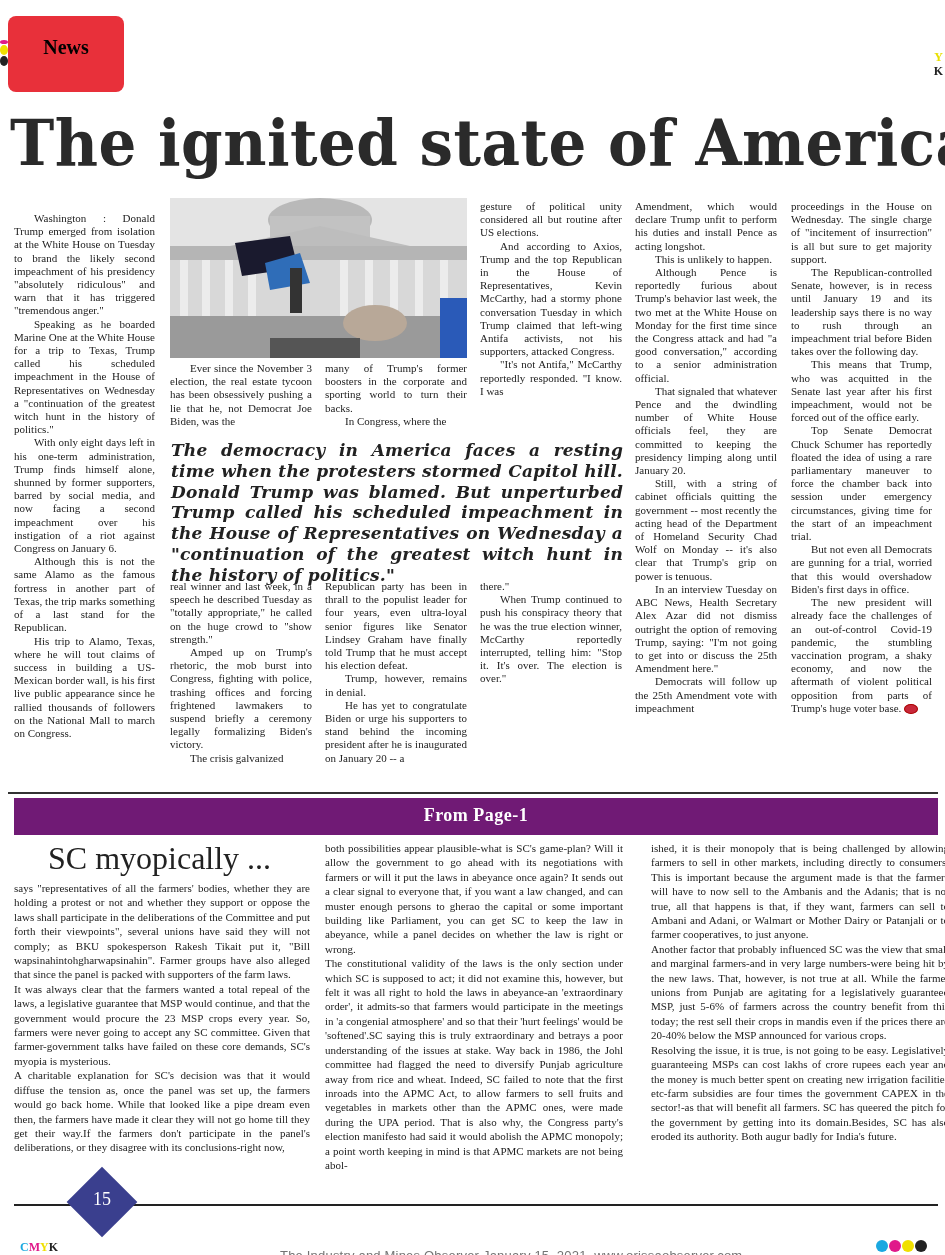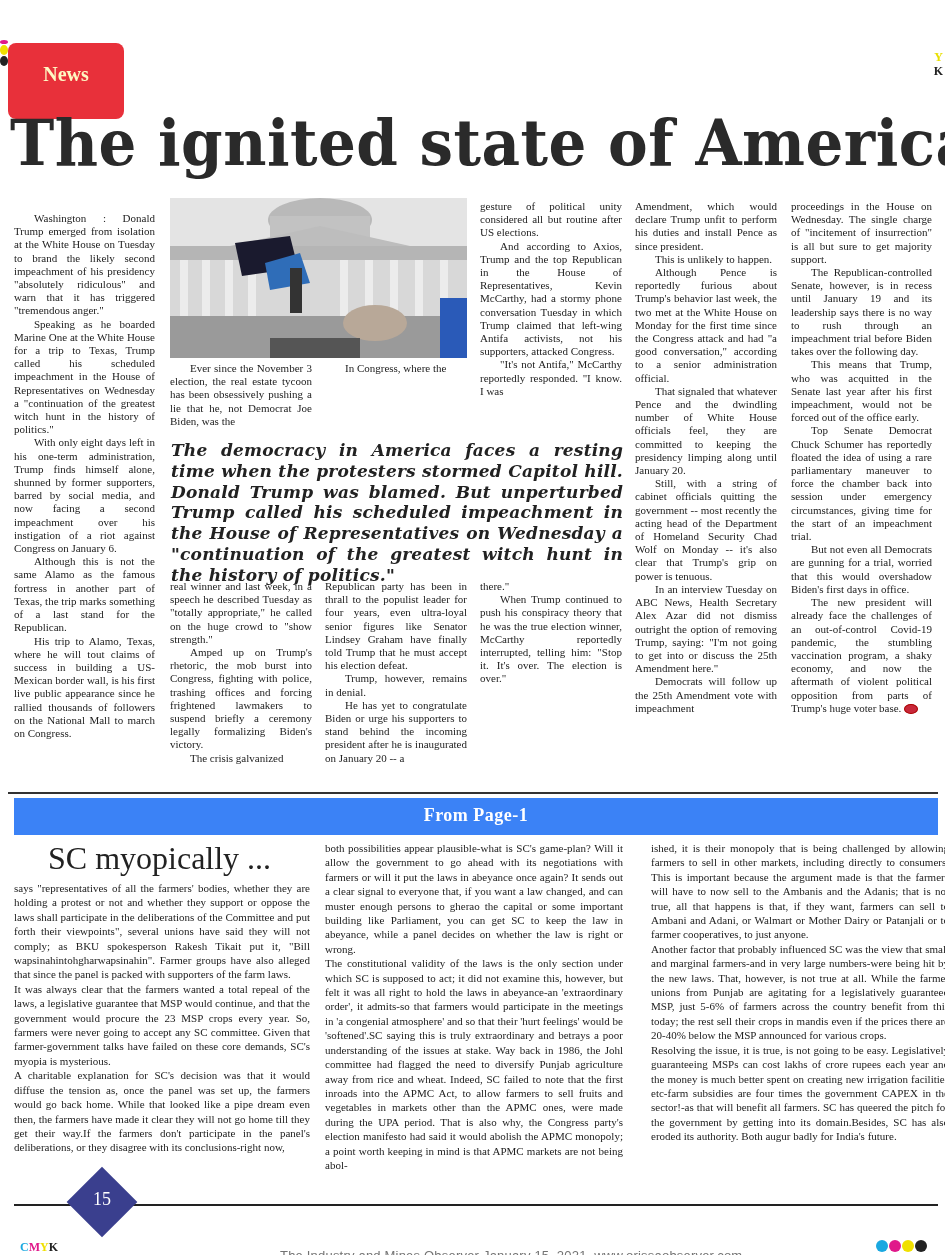--- a/index.html
+++ b/index.html
@@ -6,39 +6,39 @@
   html, body { width: 945px; height: 1255px; background: #fff; overflow: hidden; }
   body { position: relative; font-family: "Liberation Serif", "DejaVu Serif", serif; color: #222; }
 
   .reg-marks-left { position: absolute; left: 0; top: 40px; width: 8px; }
   .reg-dot { width: 8px; height: 10px; border-radius: 50%; margin-bottom: 1px; }
   .reg-k { position: absolute; right: 2px; top: 50px; font: bold 12px "Liberation Serif", serif; line-height: 14px; text-align: right; }
   .reg-k .y { color: #e8e000; display: block; }
   .reg-k .k { color: #222; display: block; }
 
   .news-badge { position: absolute; left: 8px; top: 16px; width: 116px; height: 76px; background: #e8303a; border-radius: 8px;
-    color: #fef9c3; font: bold 20px "Liberation Serif", serif; text-align: center; padding-top: 20px; margin-top: 27px; }
+    color: #000000; font: bold 20px "Liberation Serif", serif; text-align: center; padding-top: 20px; }
 
   .headline { position: absolute; left: 10px; top: 103px; width: 935px; font-family: "DejaVu Serif", serif; font-weight: bold;
     font-size: 64px; letter-spacing: 0.5px; color: #2a2a2a; white-space: nowrap; line-height: 80px; transform: scaleX(0.93); transform-origin: left; }
 
   .col { position: absolute; font-size: 11px; line-height: 13.2px; text-align: justify; color: #222; }
   .col p { text-indent: 20px; }
   .col p.noindent { text-indent: 0; }
 
   .photo { position: absolute; left: 170px; top: 198px; width: 297px; height: 160px; overflow: hidden; background: #c9c9c9; }
 
   .pullquote { position: absolute; left: 171px; top: 440px; width: 452px; font-family: "DejaVu Serif", serif; font-weight: bold; font-style: italic;
     font-size: 17px; line-height: 20.8px; color: #222; text-align: justify; letter-spacing: 0.2px; }
 
   .end-mark { display: inline-block; width: 14px; height: 10px; border-radius: 50%; background: #c8283a; border: 1px solid #a00;
     vertical-align: middle; margin-left: 3px; }
 
   .rule-top { position: absolute; left: 8px; top: 792px; width: 930px; height: 2px; background: #333; }
-  .from-bar { position: absolute; left: 14px; top: 798px; width: 924px; height: 37px; background: #3b82f6; color: #fff;
+  .from-bar { position: absolute; left: 14px; top: 798px; width: 924px; height: 37px; background: #701a75; color: #fff;
     font: bold 18px "Liberation Serif", serif; text-align: center; line-height: 34px; letter-spacing: 0.5px; }
 
   .sc-title { position: absolute; left: 48px; top: 838px; font-family: "Liberation Serif", serif; font-size: 32px; color: #222; line-height: 40px; }
   .bcol { position: absolute; font-size: 11px; line-height: 14.4px; text-align: justify; color: #222; }
 
   .footer-rule { position: absolute; left: 14px; top: 1204px; width: 924px; height: 2px; background: #222; }
   .page-diamond { position: absolute; left: 77px; top: 1177px; width: 50px; height: 50px; background: #3a3f8e; transform: rotate(45deg); }
   .page-num { position: absolute; left: 77px; top: 1189px; width: 50px; text-align: center; color: #fff; font: 18px "Liberation Serif", serif; }
   .footer-text { position: absolute; left: 280px; top: 1209px; font: 13px "Liberation Sans", "DejaVu Sans", sans-serif; color: #737373; letter-spacing: 0.2px; margin-top: 39px; }
 
@@ -98,20 +98,21 @@
     <ellipse cx="205" cy="125" rx="32" ry="18" fill="#b8a898"></ellipse>
     <rect x="270" y="100" width="27" height="60" fill="#2a5ab8"></rect>
     <rect x="100" y="140" width="90" height="20" fill="#555"></rect>
   </svg>
 </div>
 
 <div class="col" id="col2top" style="left:170px; top:362px; width:142px;">
     <p>Ever since the November 3 election, the real estate tycoon has been obsessively pushing a lie that he, not Democrat Joe Biden, was the</p>
   </div>
 <div class="col" id="col3top" style="left:325px; top:362px; width:142px;">
+    <p class="noindent">many of Trump's former boosters in the corporate and sporting world to turn their backs.</p>
     <p>In Congress, where the</p>
   </div>
 
 <div class="col" id="col4top" style="left:480px; top:200px; width:142px;">
     <p class="noindent">gesture of political unity considered all but routine after US elections.</p>
     <p>And according to Axios, Trump and the top Republican in the House of Representatives, Kevin McCarthy, had a stormy phone conversation Tuesday in which Trump claimed that left-wing Antifa activists, not his supporters, attacked Congress.</p>
     <p>"It's not Antifa," McCarthy reportedly responded. "I know. I was</p>
   </div>
 
 <div class="pullquote">The democracy in America faces a resting time when the protesters stormed Capitol hill. Donald Trump was blamed. But unperturbed Trump called his scheduled impeachment in the House of Representatives on Wednesday a "continuation of the greatest witch hunt in the history of politics."</div>
@@ -125,21 +126,21 @@
     <p class="noindent">Republican party has been in thrall to the populist leader for four years, even ultra-loyal senior figures like Senator Lindsey Graham have finally told Trump that he must accept his election defeat.</p>
     <p>Trump, however, remains in denial.</p>
     <p>He has yet to congratulate Biden or urge his supporters to stand behind the incoming president after he is inaugurated on January 20 -- a</p>
   </div>
 <div class="col" id="col4bot" style="left:480px; top:580px; width:142px;">
     <p class="noindent">there."</p>
     <p>When Trump continued to push his conspiracy theory that he was the true election winner, McCarthy reportedly interrupted, telling him: "Stop it. It's over. The election is over."</p>
   </div>
 
 <div class="col" id="col5" style="left:635px; top:200px; width:142px;">
-    <p class="noindent">Amendment, which would declare Trump unfit to perform his duties and install Pence as since president.</p>
+    <p class="noindent">Amendment, which would declare Trump unfit to perform his duties and install Pence as acting longshot.</p>
     <p>This is unlikely to happen.</p>
     <p>Although Pence is reportedly furious about Trump's behavior last week, the two met at the White House on Monday for the first time since the Congress attack and had "a good conversation," according to a senior administration official.</p>
     <p>That signaled that whatever Pence and the dwindling number of White House officials feel, they are committed to keeping the presidency limping along until January 20.</p>
     <p>Still, with a string of cabinet officials quitting the government -- most recently the acting head of the Department of Homeland Security Chad Wolf on Monday -- it's also clear that Trump's grip on power is tenuous.</p>
     <p>In an interview Tuesday on ABC News, Health Secretary Alex Azar did not dismiss outright the option of removing Trump, saying: "I'm not going to get into or discuss the 25th Amendment here."</p>
     <p>Democrats will follow up the 25th Amendment vote with impeachment</p>
   </div>
 <div class="col" id="col6" style="left:791px; top:200px; width:141px;">
     <p class="noindent">proceedings in the House on Wednesday. The single charge of "incitement of insurrection" is all but sure to get majority support.</p>
     <p>The Republican-controlled Senate, however, is in recess until January 19 and its leadership says there is no way to rush through an impeachment trial before Biden takes over the following day.</p>

